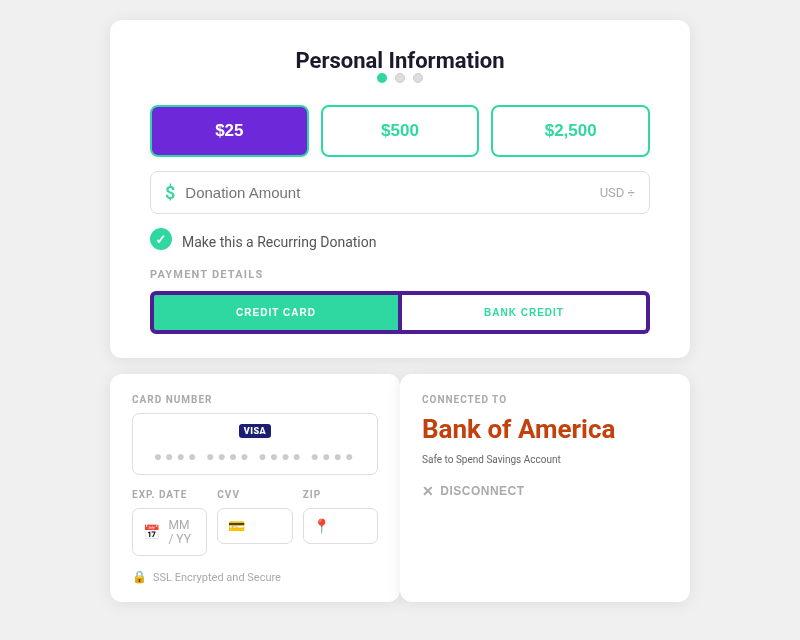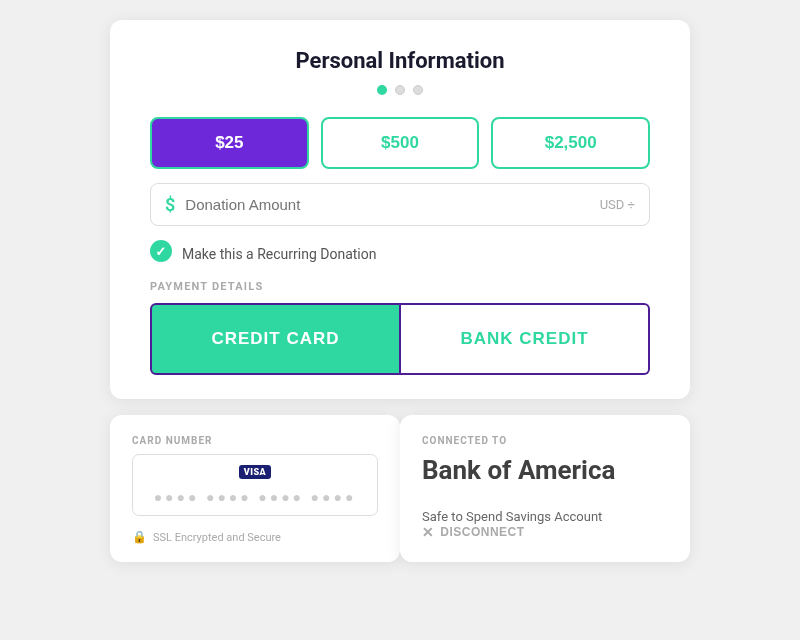--- a/index.html
+++ b/index.html
@@ -30,21 +30,20 @@
       border-radius: 12px;
       box-shadow: 0 2px 16px rgba(0,0,0,0.08);
       width: 580px;
       padding: 28px 40px 24px;
     }
     .page-title {
       text-align: center;
       font-size: 22px;
       font-weight: 700;
       color: #1a1a2e;
-      margin-bottom: 12px;
     }
     .step-indicators {
       display: flex;
       justify-content: center;
       gap: 8px;
       margin-bottom: 22px;
     }
     .step-dot {
       width: 10px;
       height: 10px;
@@ -136,23 +135,23 @@
       letter-spacing: 1.2px;
       text-transform: uppercase;
       margin-bottom: 10px;
     }
     .payment-tabs {
       display: flex;
       gap: 0;
     }
     .payment-tab {
       flex: 1;
-      padding: 24px 0;
-      border: 2px solid #4c1d95;
-      font-size: 17px;
+      padding: 12px 0;
+      border: 4px solid #4c1d95;
+      font-size: 10px;
       font-weight: 700;
       letter-spacing: 1px;
       cursor: pointer;
       text-align: center;
     }
     .payment-tab.active {
       background: #2fd8a0;
       color: #fff;
       border-radius: 6px 0 0 6px;
     }
@@ -252,27 +251,28 @@
       font-size: 10px;
       font-weight: 700;
       color: #aaa;
       letter-spacing: 1px;
       text-transform: uppercase;
       margin-bottom: 10px;
     }
     .bank-name {
       font-size: 26px;
       font-weight: 700;
-      color: #404040;
-      margin-bottom: 24px;
+      color: #c2410c;
+      margin-bottom: 10px;
       line-height: 1.1;
     }
     .account-type {
-      font-size: 13px;
+      font-size: 10px;
       color: #666;
+      margin-bottom: 18px;
     }
     .disconnect-btn {
       display: flex;
       align-items: center;
       gap: 6px;
       color: #aaa;
       font-size: 12px;
       font-weight: 700;
       letter-spacing: 0.5px;
       cursor: pointer;
@@ -326,20 +326,41 @@
 
   <div class="bottom-row">
 
     <div class="cc-card">
       <div class="field-label">CARD NUMBER</div>
       <div class="card-number-input">
         <span class="visa-badge">VISA</span>
         <span class="dots-row">●●●●  ●●●●  ●●●●  ●●●●</span>
       </div>
 
+      <div class="cc-fields-row">
+        <div class="cc-field">
+          <div class="field-label">EXP. DATE</div>
+          <div class="cc-input">
+            <span class="cc-input-icon">📅</span>
+            <span>MM / YY</span>
+          </div>
+        </div>
+        <div class="cc-field">
+          <div class="field-label">CVV</div>
+          <div class="cc-input">
+            <span class="cc-input-icon">💳</span>
+          </div>
+        </div>
+        <div class="cc-field">
+          <div class="field-label">ZIP</div>
+          <div class="cc-input">
+            <span class="cc-input-icon">📍</span>
+          </div>
+        </div>
+      </div>
 
       <div class="ssl-row">
         <span class="lock-icon">🔒</span>
         <span>SSL Encrypted and Secure</span>
       </div>
     </div>
 
     <div class="bank-card">
       <div class="connected-label">CONNECTED TO</div>
       <div class="bank-name">Bank of America</div>

